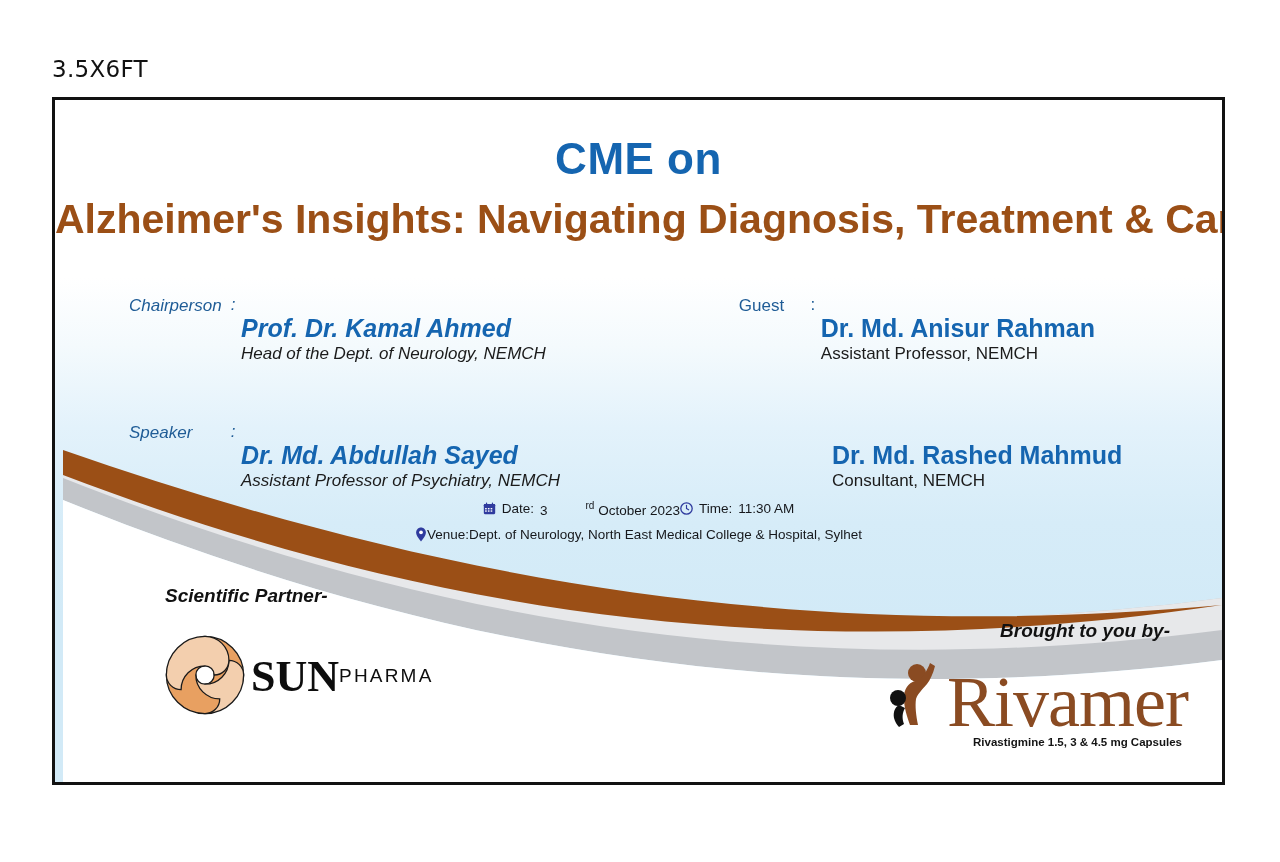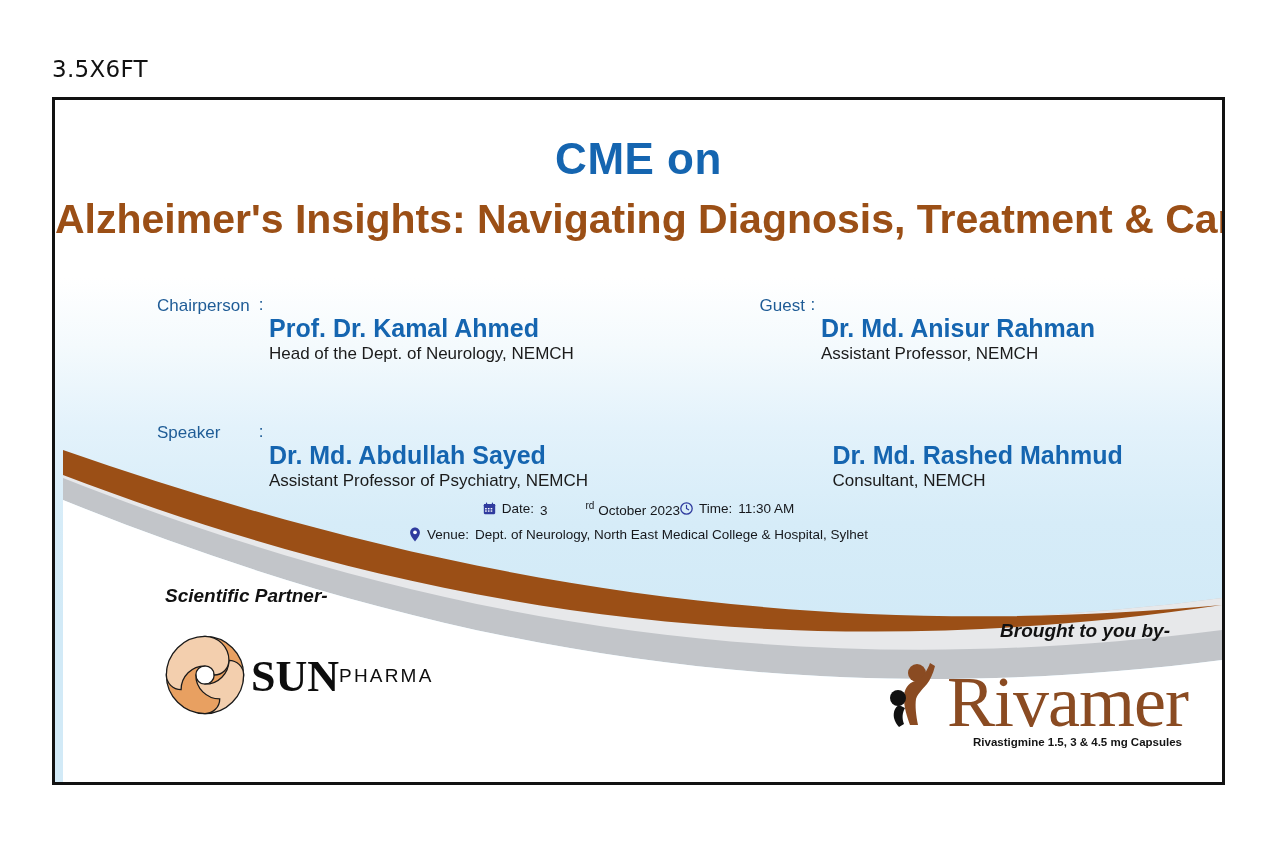--- a/index.html
+++ b/index.html
@@ -94,41 +94,42 @@
   }
   .people-row {
     display: flex;
     position: relative;
   }
   .people-row.row2 { margin-top: 53px; gap: 24px; }
 
   .col-left {
     width: 625px;
     box-sizing: border-box;
-    padding-left: 102px;
+    padding-left: 74px;
+    font-style: italic;
   }
   .col-right {
     width: 548px;
     box-sizing: border-box;
     padding-left: 62px;
   }
 
   .person {
     display: flex;
     align-items: flex-start;
   }
   .person-label {
     font-size: 17px;
     color: #1f5c96;
     padding-top: 6px;
     white-space: nowrap;
   }
   .lbl-chair { width: 96px; }
   .lbl-speaker { width: 96px; }
-  .lbl-guest { width: 66px; text-align: right; }
+  .lbl-guest { width: 66px; }
 
   .person-colon {
     font-size: 17px;
     color: #1f5c96;
     padding-top: 5px;
     width: 16px;
     text-align: center;
   }
   .person-body { }
   .person-name {
@@ -167,21 +168,21 @@
     display: flex;
     align-items: center;
     gap: 6px;
     white-space: nowrap;
   }
   .meta-line2 {
     margin-top: 9px;
     display: flex;
     justify-content: center;
     align-items: center;
-    gap: 6px;
+    gap: 0;
     font-size: 13.5px;
   }
   .meta sup { font-size: 10px; padding-left: 38px; }
 
   .ico { display: inline-block; line-height: 0; }
 
   
   .partner-left {
     position: absolute;
     left: 104px;

